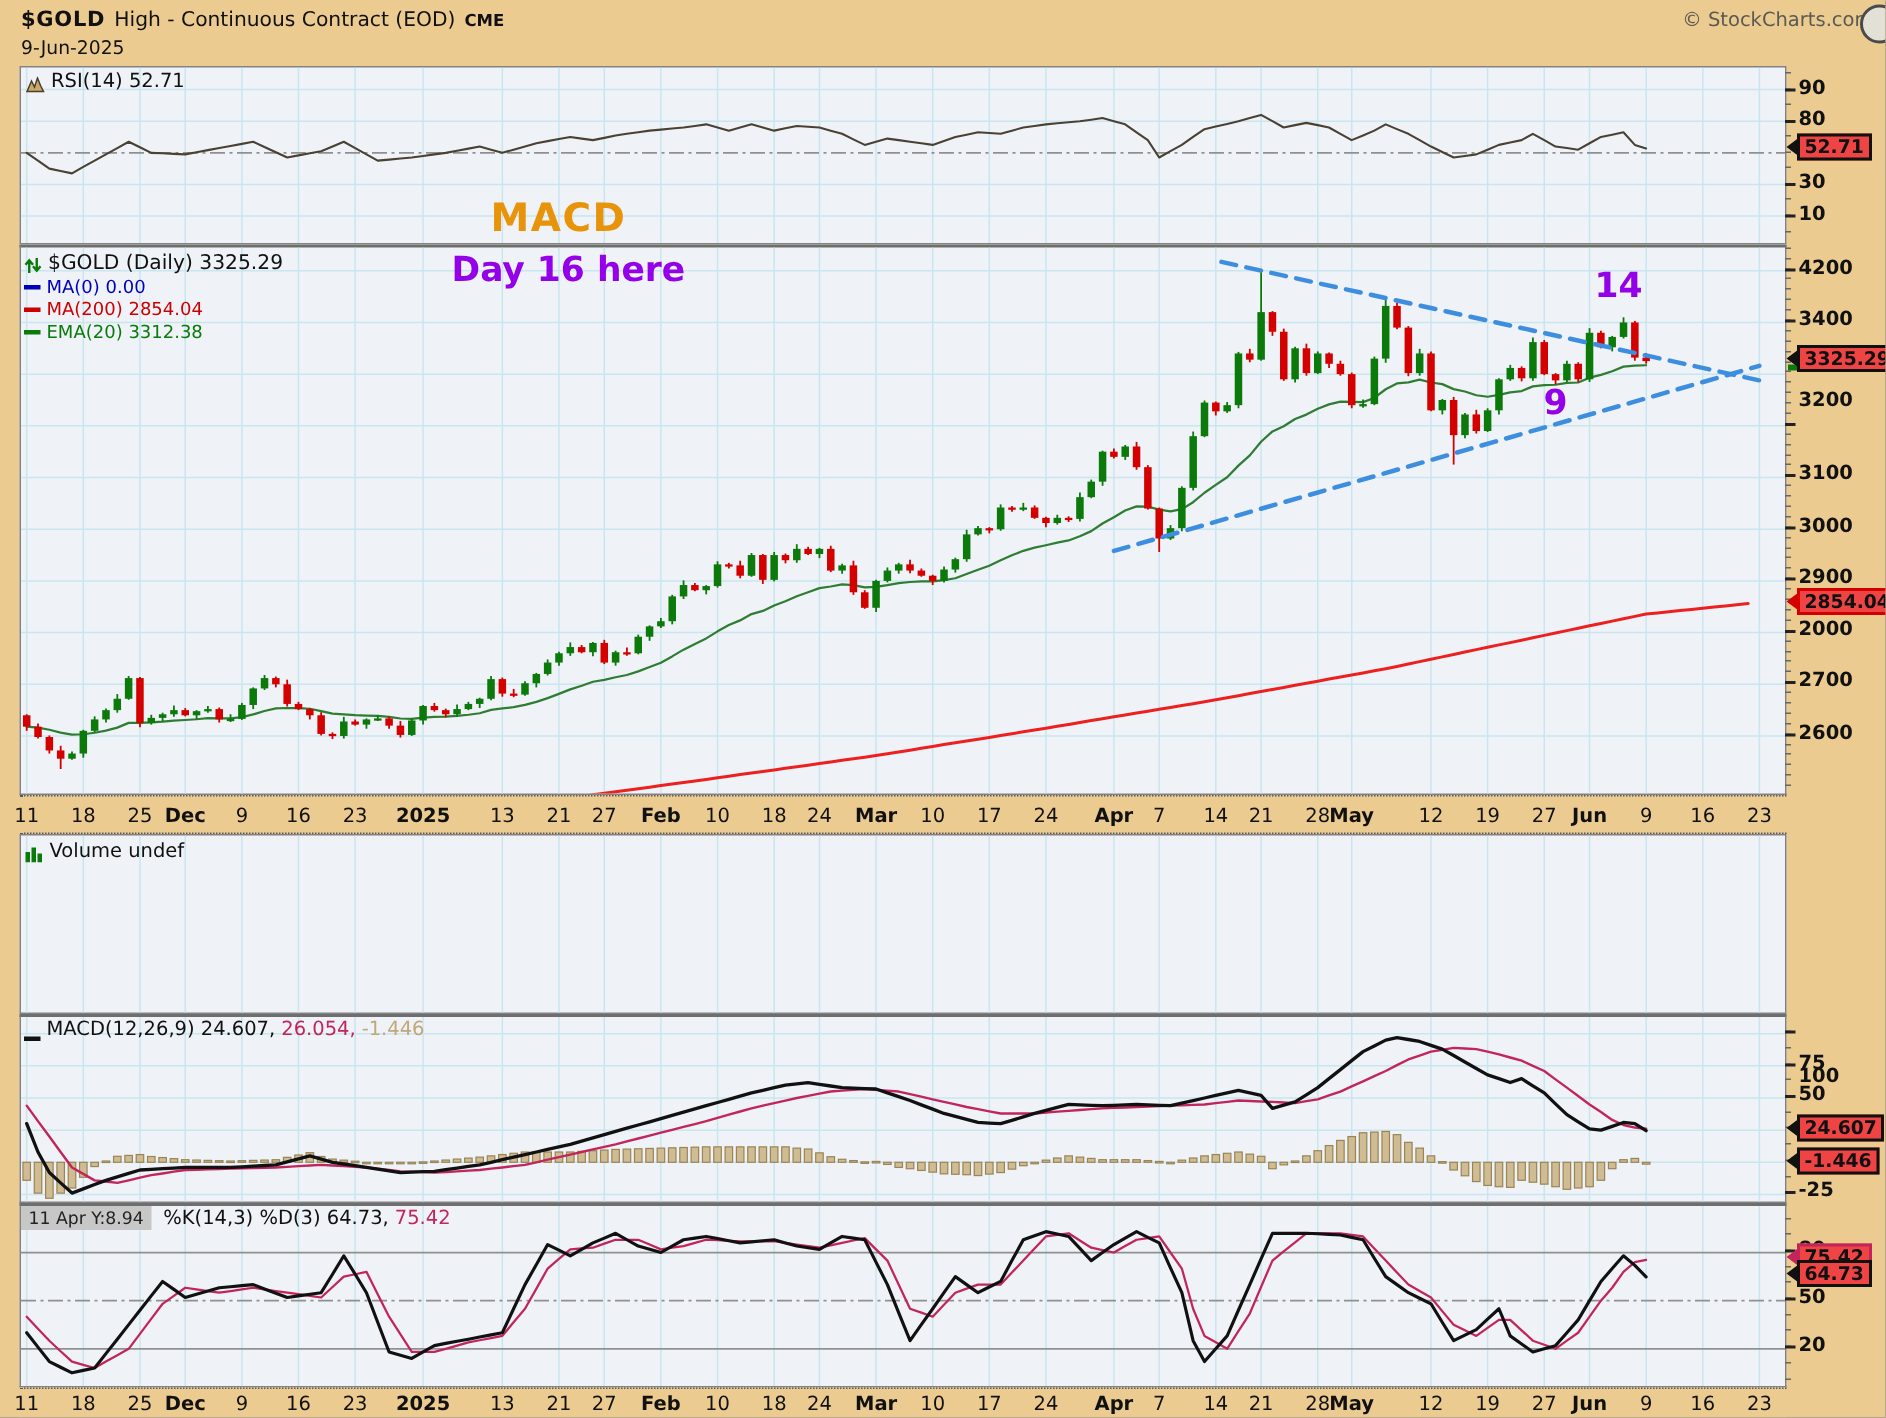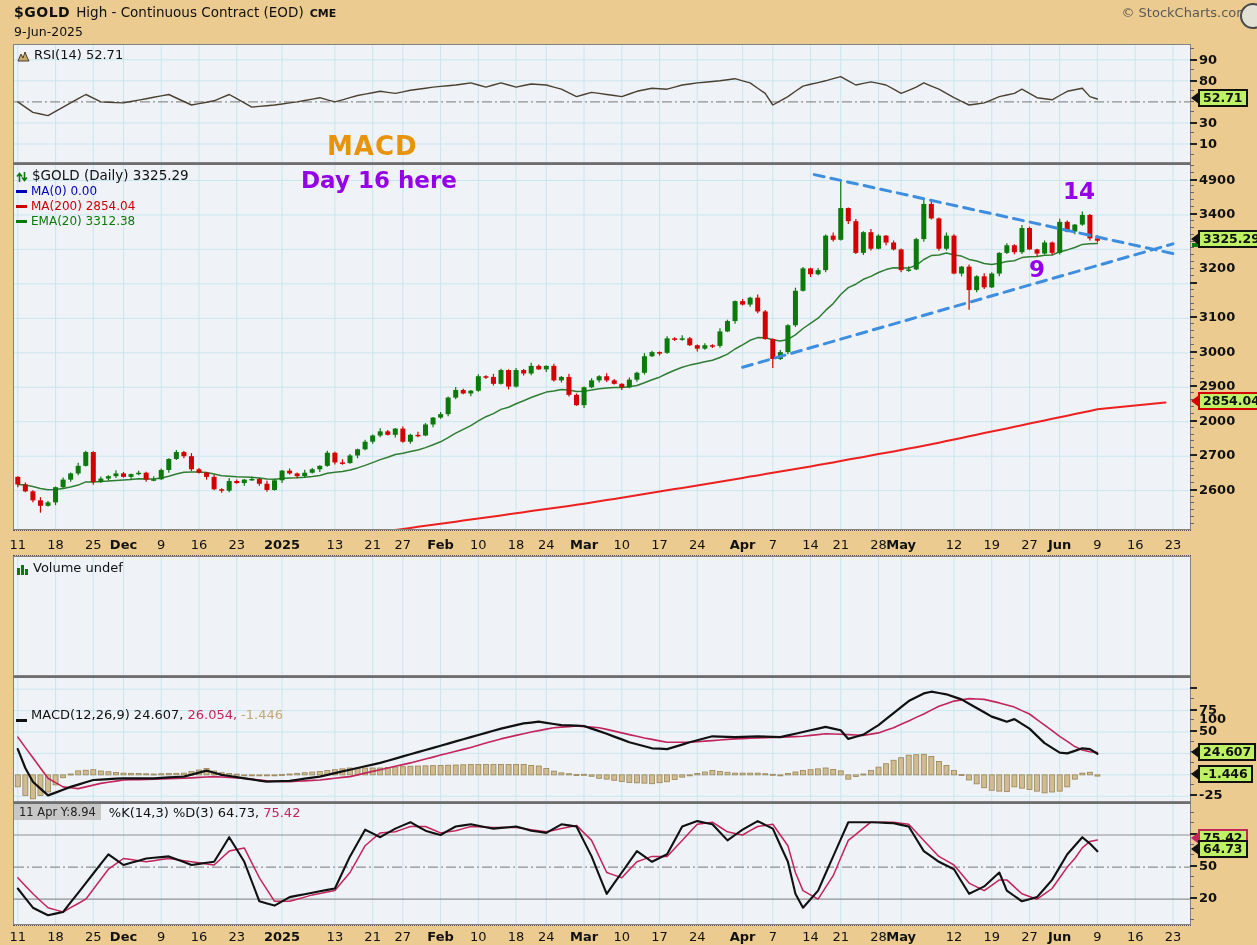--- a/index.html
+++ b/index.html
@@ -31,21 +31,21 @@
   .xstrip{position:absolute;left:13px;width:1178px;background:#EBCB90;border-top:1px dotted #556;
           border-bottom:1px dotted #556;box-sizing:border-box;}
   #xs1{top:530px;height:26px;}
   #xs2{top:925px;height:20px;border-bottom:none;}
   .xtick{position:absolute;transform:translateX(-50%);font-size:13px;white-space:nowrap;}
   .xtick.b{font-weight:bold;}
   
   .axlab{position:absolute;left:1199px;transform:translateY(-50%);font-size:13px;font-weight:bold;}
   .tick{position:absolute;left:1190px;width:7px;height:0;border-top:2px solid #222;}
   .mtick{position:absolute;left:1190px;width:4px;height:0;border-top:1px solid #666;}
-  .axbox{position:absolute;left:1198px;transform:translateY(-50%);background:#bef264;border:2px solid #111;
+  .axbox{position:absolute;left:1198px;transform:translateY(-50%);background:#ef4444;border:2px solid #111;
          font-size:12.5px;line-height:14px;font-weight:bold;padding:0 3px;white-space:nowrap;z-index:5;}
   .axbox::before{content:"";position:absolute;left:-9px;top:50%;transform:translateY(-50%);
          border-top:6px solid transparent;border-bottom:6px solid transparent;border-right:8px solid var(--bc);}
   .ema-marker{position:absolute;left:1192px;width:32px;height:0;border-top:4px dashed #0a7a0a;z-index:4;}
   
   .legend{position:absolute;white-space:nowrap;font-size:13px;display:flex;align-items:flex-end;gap:4px;}
   .legrow{position:absolute;white-space:nowrap;font-size:12px;display:flex;align-items:center;gap:4px;justify-content:flex-end;}
   .dash{display:inline-block;width:11px;height:3px;}
   .c-blue{color:#0000bb;} .c-red{color:#cc0000;} .c-green{color:#0a7a0a;}
   .c-crimson{color:#c2255c;} .c-tan{color:#c2a878;}
@@ -872,21 +872,21 @@
       <div class="mtick" style="top: 822.322px;"></div>
       <div class="mtick" style="top: 811.626px;"></div>
       <div class="axlab" style="top: 58.7434px;">90</div>
       <div class="tick" style="top: 58.7434px;"></div>
       <div class="axlab" style="top: 79.8053px;">80</div>
       <div class="tick" style="top: 79.8053px;"></div>
       <div class="axlab" style="top: 121.929px;">30</div>
       <div class="tick" style="top: 121.929px;"></div>
       <div class="axlab" style="top: 142.991px;">10</div>
       <div class="tick" style="top: 142.991px;"></div>
-      <div class="axlab" style="top: 178.507px;">4900</div>
+      <div class="axlab" style="top: 178.507px;">4200</div>
       <div class="tick" style="top: 178.507px;"></div>
       <div class="axlab" style="top: 212.967px;">3400</div>
       <div class="tick" style="top: 212.967px;"></div>
       <div class="axlab" style="top: 267px;">3200</div>
       <div class="tick" style="top: 281.887px;"></div>
       <div class="axlab" style="top: 316.347px;">3100</div>
       <div class="tick" style="top: 316.347px;"></div>
       <div class="axlab" style="top: 350.808px;">3000</div>
       <div class="tick" style="top: 350.808px;"></div>
       <div class="axlab" style="top: 385.268px;">2900</div>
@@ -954,21 +954,21 @@
     <svg width="13" height="11">
         <g fill="#0a7a0a">
           <rect x="1" y="4" width="3" height="7"></rect>
           <rect x="5" y="1" width="3" height="10"></rect>
           <rect x="9" y="5" width="3" height="6"></rect>
         </g>
       </svg>
     <span>Volume undef</span>
   </div>
 
-  <div class="legend" style="left:16px;top:707px;">
+  <div class="legend" style="left:16px;top:679px;">
     <span class="dash" style="background:#111"></span>
     <span>MACD(12,26,9) 24.607,</span>
     <span class="c-crimson">26.054,</span>
     <span class="c-tan">-1.446</span>
   </div>
 
   <div class="legend" style="left:14px;top:804px;">
     <span class="stoch-info">11 Apr Y:8.94</span>
     <span>%K(14,3) %D(3) 64.73,</span>
     <span class="c-crimson">75.42</span>

